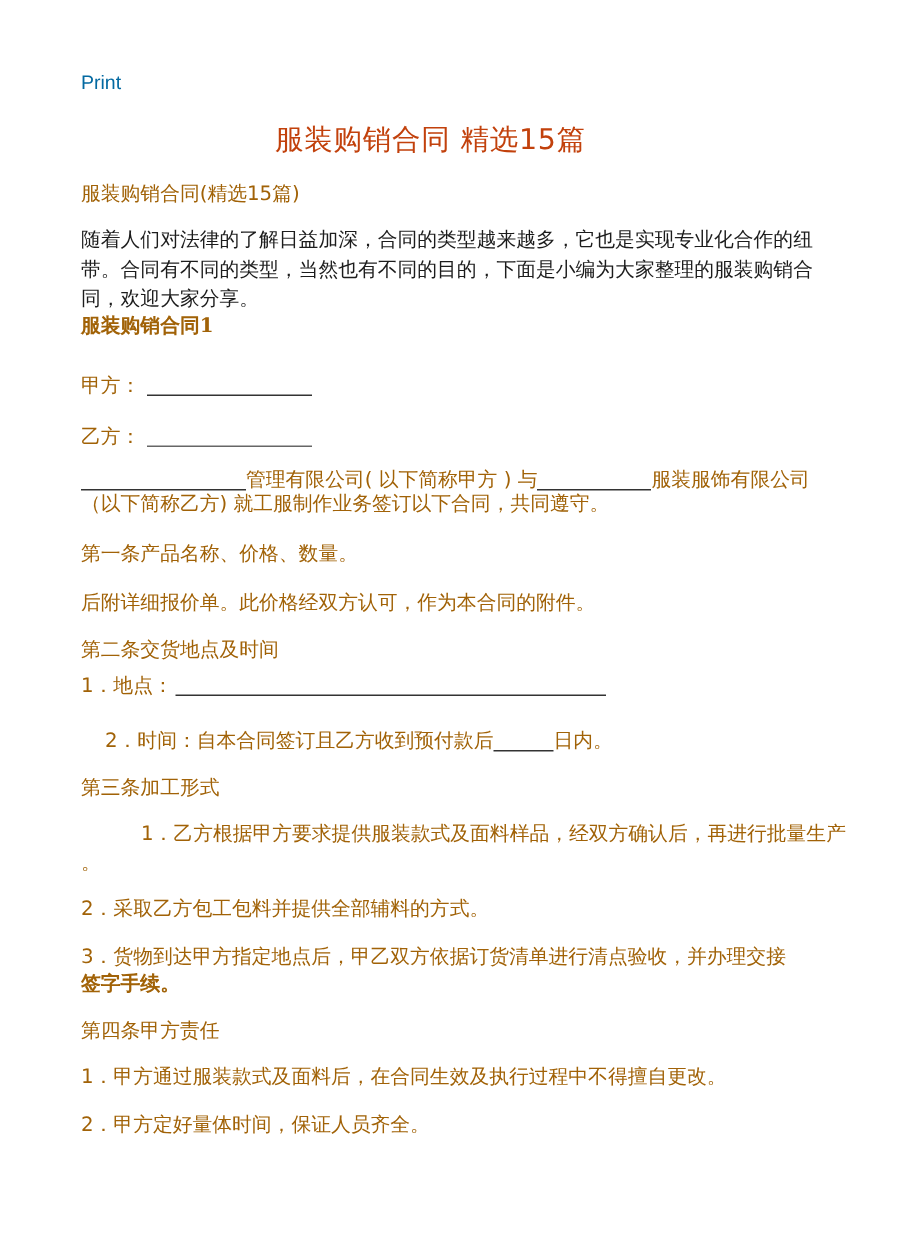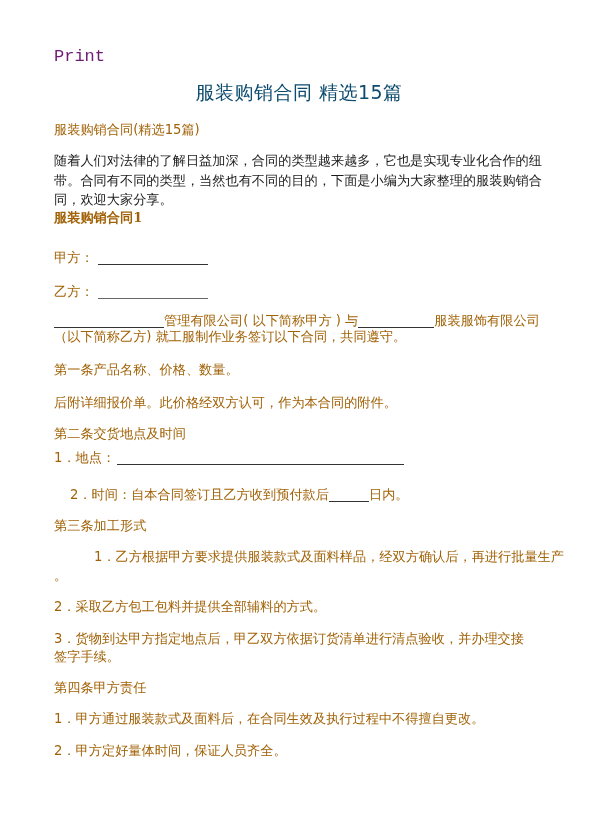--- a/index.html
+++ b/index.html
@@ -12,32 +12,32 @@
       height: 828px;
       position: relative;
       overflow: hidden;
       color: #1a1a1a;
       font-family: "DejaVu Sans", "Liberation Sans", sans-serif;
     }
     .print-label {
       position: absolute;
       left: 54px;
       top: 47px;
-      font-family: Liberation Mono, monospace;
-      font-size: 17px;
-      color: #701a75;
+      font-family: Liberation Sans, sans-serif;
+      font-size: 13px;
+      color: #0369a1;
     }
     .doc-title {
       position: absolute;
-      left: 12px;
+      left: 0;
       width: 574px;
       top: 80px;
       text-align: center;
       font-size: 19px;
-      color: #0c4a6e;
+      color: #c2410c;
       letter-spacing: 0.5px;
     }
     .line {
       position: absolute;
       left: 54px;
       font-size: 13.2px;
       line-height: 19px;
       white-space: nowrap;
       color: #a16207;
     }
@@ -97,17 +97,17 @@
 
 <div class="line" style="top:485px;margin-left:16px;">
   <span>2．时间：自本合同签订且乙方收到预付款后</span><span class="blank" style="width:40px;"></span><span>日内。</span>
 </div>
 
 <div class="line" style="top:516px;">第三条加工形式</div>
 <div class="line" style="top:547px;margin-left:40px;">1．乙方根据甲方要求提供服装款式及面料样品，经双方确认后，再进行批量生产</div>
 <div class="line" style="top:566px;">。</div>
 <div class="line" style="top:597px;">2．采取乙方包工包料并提供全部辅料的方式。</div>
 <div class="line" style="top:629px;">3．货物到达甲方指定地点后，甲乙双方依据订货清单进行清点验收，并办理交接</div>
-<div class="line" style="top:647px;">签字手续。</div>
+<div class="line" style="top:647px;font-weight:bold;">签字手续。</div>
 
 <div class="line" style="top:678px;">第四条甲方责任</div>
 <div class="line" style="top:709px;">1．甲方通过服装款式及面料后，在合同生效及执行过程中不得擅自更改。</div>
 <div class="line" style="top:741px;">2．甲方定好量体时间，保证人员齐全。</div>
 
 </body></html>

